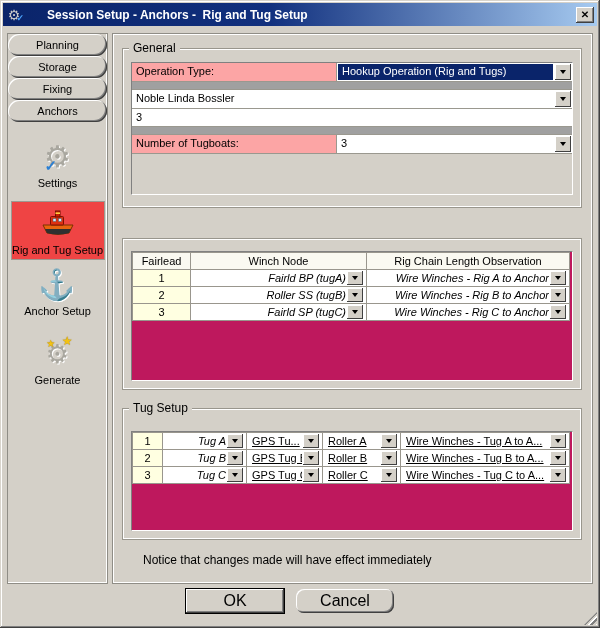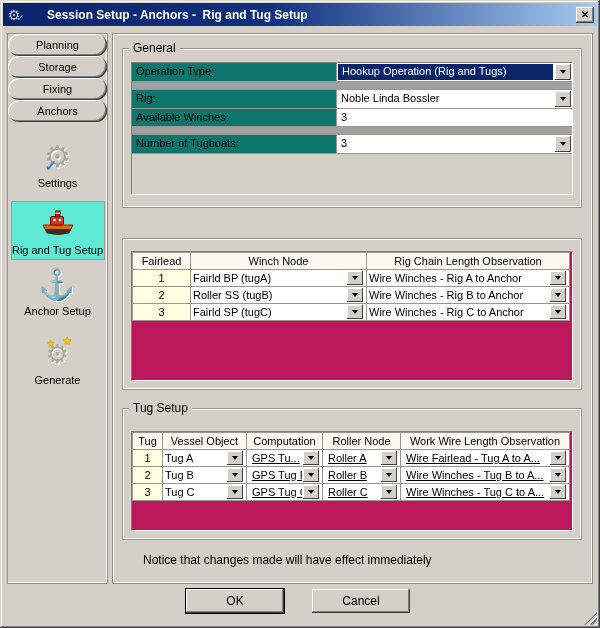--- a/index.html
+++ b/index.html
@@ -44,21 +44,21 @@
   .side-tab {
     width:99px; height:22px; background:#D4D0C8;
     box-shadow: inset -1px -1px 0 #404040, inset 1px 1px 0 #fff, inset -2px -2px 0 #808080;
     display:flex; align-items:center; justify-content:center; cursor:default;border-radius:11px;
   }
   .side-items { display:flex; flex-direction:column; align-items:center; }
   .side-item {
     width:94px; display:flex; flex-direction:column; align-items:center;
     padding:4px 0 3px 0; border:1px solid transparent; text-align:center;
   }
-  .side-item.selected { background:#5eead4; border:1px solid #9C9A92; }
+  .side-item.selected { background:#ef4444; border:1px solid #9C9A92; }
   .side-item .ic { position:relative; height:36px; display:flex;
     align-items:center; justify-content:center; }
   .gear-big { font-size:30px; color:#A9A79F; line-height:34px; text-shadow:1px 1px 0 #fff; }
   .gear-chk { position:absolute; right:14px; bottom:0; font-size:15px;
     color:#2A7FD4; font-weight:bold; }
   .anchor-big { font-size:30px; color:#8F8F8F; line-height:34px; text-shadow:1px 1px 0 #fff; }
   .star { position:absolute; font-size:12px; color:#F2C214; text-shadow:0 0 1px #806000; }
   .star.s1 { left:16px; top:-2px; }
   .star.s2 { right:14px; top:2px; font-size:10px; }
   .side-item .lbl { margin-top:2px; }
@@ -81,21 +81,21 @@
   .g-fairlead { left:9px;  top:204px; width:460px; height:152px; }
   .g-tug      { left:9px;  top:374px; width:460px; height:132px; }
   
   .formwrap {
     position:absolute; left:8px; top:13px; width:442px; height:133px;
     border:1px solid #808080; border-right-color:#fff; border-bottom-color:#fff;
     background:#D4D0C8; overflow:hidden;
   }
   .frow { display:flex; border-bottom:1px solid #9A988F; }
   .frow .flabel {
-    width:205px; background:#0f766e; padding:2px 0 0 4px; border-right:1px solid #9A988F;
+    width:205px; background:#fca5a5; padding:2px 0 0 4px; border-right:1px solid #9A988F;
   }
   .frow .fvalue { flex:1; background:#fff; display:flex; align-items:stretch; position:relative; }
   .frow { height:19px; }
   .fsep { height:8px; background:#A0A0A0; border-bottom:1px solid #9A988F; }
   .fvalue .vtext { flex:1; padding:2px 2px 0 4px; }
   .fvalue .vtext.hl { background:#0A246A; color:#fff; margin:1px; padding:1px 2px 0 4px; }
   .ddbtn {
     width:16px; margin:1px; background:#D4D0C8; flex:0 0 16px;
     box-shadow: inset -1px -1px 0 #404040, inset 1px 1px 0 #fff;
     display:flex; align-items:center; justify-content:center; cursor:default;
@@ -111,33 +111,33 @@
   .tug-wrap      { left:8px; top:22px; width:442px; height:100px; }
   table.grid { border-collapse:collapse; table-layout:fixed; width:438px;
     background:#fff; border:1px solid #404040; }
   table.grid td { border:1px solid #99968D; height:17px; padding:0 2px;
     overflow:hidden; white-space:nowrap; }
   td.hcell { background:#FAF9F1; text-align:center; }
   td.ncell { background:#FFFFE1; text-align:center; }
   td.ccell { padding:0; }
   .combo { display:flex; align-items:stretch; height:16px; background:#fff; }
   .combo .cv { flex:1; padding-top:2px; overflow:hidden; white-space:nowrap; }
-  .combo .cv.center { text-align:left; }
+  .combo .cv.center { text-align:right;font-style:italic; }
   .combo .cv.left { padding-left:3px;text-decoration:underline; }
   
   .notice { position:absolute; left:30px; top:519px; font-size:12px; }
   .pushbtn {
     position:absolute; width:98px; height:24px; background:#D4D0C8;
     box-shadow: inset -1px -1px 0 #404040, inset 1px 1px 0 #fff, inset -2px -2px 0 #808080;
-    display:flex; align-items:center; justify-content:center; font-size:12px; cursor:default;
+    display:flex; align-items:center; justify-content:center; font-size:16px; cursor:default;
   }
   .pushbtn.default { box-shadow: 0 0 0 1px #000,
     inset -1px -1px 0 #404040, inset 1px 1px 0 #fff, inset -2px -2px 0 #808080; }
   .ok-btn { left:186px; top:589px; }
-  .cancel-btn { left:312px; top:589px; }
+  .cancel-btn { left:296px; top:589px;border-radius:8px; }
   .grip {
     position:absolute; right:3px; bottom:3px; width:13px; height:13px;
     background: repeating-linear-gradient(135deg,
       transparent 0 2px, #fff 2px 3px, #808080 3px 5px);
     clip-path: polygon(100% 0, 100% 100%, 0 100%);
   }
 </style>
 </head>
 <body>
 
@@ -212,32 +212,30 @@
             <span class="vtext hl">Hookup Operation (Rig and Tugs)</span>
             <span class="ddbtn">
                 <span class="arr"></span>
               </span>
           </div>
         </div>
 
         <div class="fsep"></div>
 
         <div class="frow">
-          <div class="flabel">Rig:</div>
           <div class="fvalue">
             <span class="vtext">Noble Linda Bossler</span>
             <span class="ddbtn">
                 <span class="arr"></span>
               </span>
           </div>
         </div>
 
 
         <div class="frow" style="height:18px">
-          <div class="flabel">Available Winches:</div>
           <div class="fvalue">
             <span class="vtext">3</span>
           </div>
         </div>
 
         <div class="fsep"></div>
 
         <div class="frow">
           <div class="flabel">Number of Tugboats:</div>
           <div class="fvalue">
@@ -332,27 +330,20 @@
       <div class="tblwrap tug-wrap">
         <table class="grid">
           <colgroup>
               <col style="width:30px">
               <col style="width:84px">
               <col style="width:76px">
               <col style="width:78px">
               <col>
             </colgroup>
           <tbody>
-              <tr>
-            <td class="hcell">Tug</td>
-            <td class="hcell">Vessel Object</td>
-            <td class="hcell">Computation</td>
-            <td class="hcell">Roller Node</td>
-            <td class="hcell">Work Wire Length Observation</td>
-          </tr>
           <tr>
             <td class="ncell">1</td>
             <td class="ccell">
               <div class="combo">
                     <span class="cv center">Tug A</span>
               <span class="ddbtn">
                       <span class="arr"></span>
                     </span>
                   </div>
                 </td>
@@ -367,21 +358,21 @@
             <td class="ccell">
               <div class="combo">
                     <span class="cv left">Roller A</span>
               <span class="ddbtn">
                       <span class="arr"></span>
                     </span>
                   </div>
                 </td>
             <td class="ccell">
               <div class="combo">
-                    <span class="cv left">Wire Fairlead - Tug A to A...</span>
+                    <span class="cv left">Wire Winches - Tug A to A...</span>
               <span class="ddbtn">
                       <span class="arr"></span>
                     </span>
                   </div>
                 </td>
           </tr>
           <tr>
             <td class="ncell">2</td>
             <td class="ccell">
               <div class="combo">

